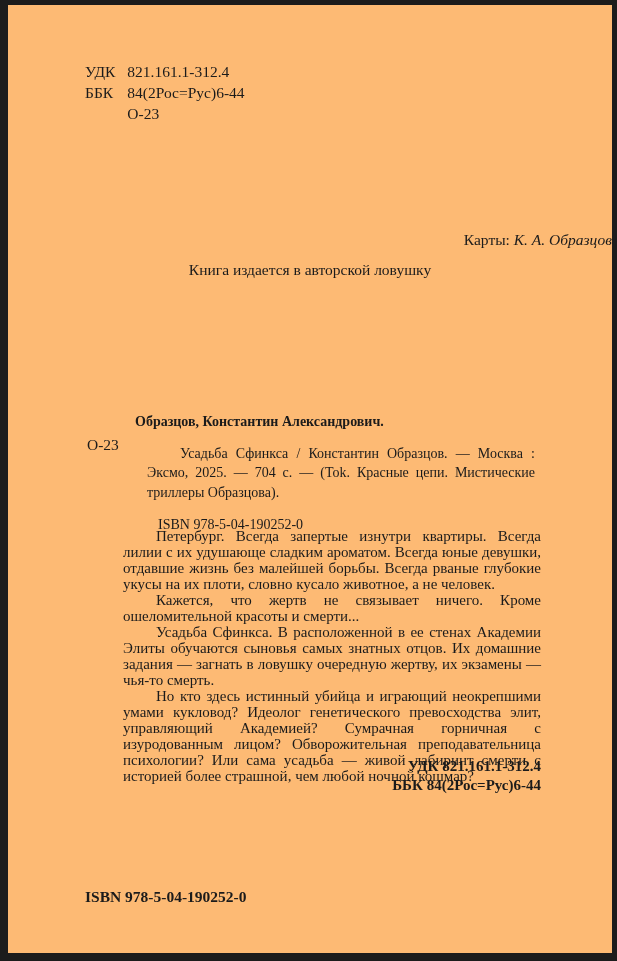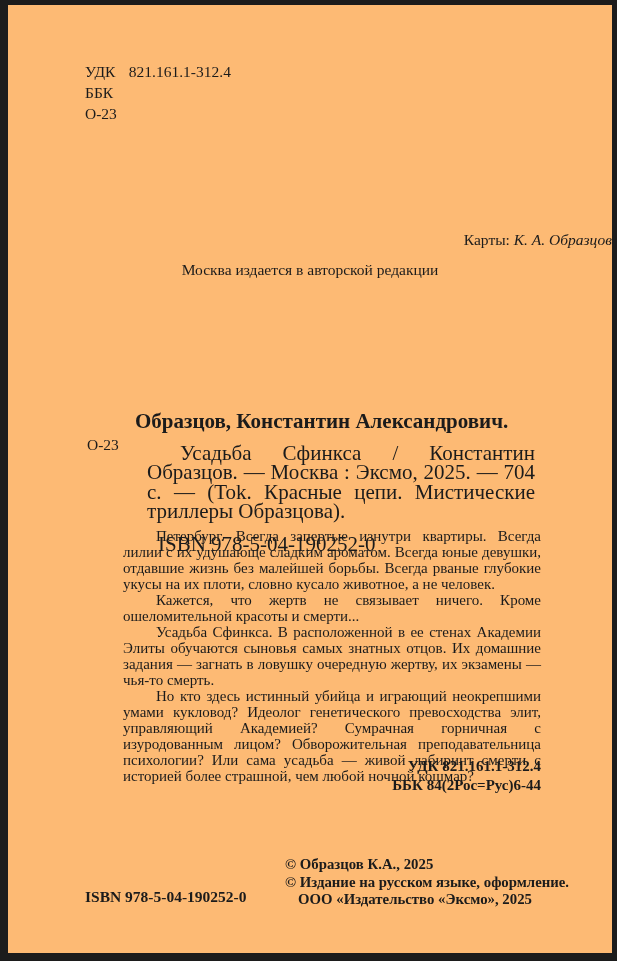--- a/index.html
+++ b/index.html
@@ -59,21 +59,21 @@
     position: absolute;
     left: 79px;
     top: 431px;
     font-size: 15.5px;
   }
   .catalog-card {
     position: absolute;
     left: 127px;
     top: 407px;
     width: 412px;
-    font-size: 21px;
+    font-size: 14px;
     line-height: 19.5px;
   }
   .catalog-card .author-heading {
     font-weight: bold;
   }
   .catalog-card .bib {
     margin: 12px;
     text-indent: 33px;
     text-align: justify;
   }
@@ -127,28 +127,29 @@
 </style>
 </head>
 <body>
 
 <div class="page">
 
   <div class="top-codes">
     <span>УДК</span>
     <span>821.161.1-312.4</span>
     <span>ББК</span>
+    <span>84(2Рос=Рус)6-44</span>
     <span></span>
     <span>О-23</span>
   </div>
 
   <div class="maps-line">
     <span>Карты: </span><span class="italic">К. А. Образцов</span>
   </div>
-  <div class="edition-note">Москва издается в авторской редакции</div>
+  <div class="edition-note">Книга издается в авторской ловушку</div>
 
   <div class="catalog-code">О-23</div>
   <div class="catalog-card">
     <div class="author-heading">Образцов, Константин Александрович.</div>
     <p class="bib">Усадьба Сфинкса / Константин Образцов. — Москва : Эксмо, 2025. — 704 с. — (Tok. Красные цепи. Мистические триллеры Образцова).</p>
     <div class="isbn-mid">ISBN 978-5-04-190252-0</div>
   </div>
 
   <div class="annotation">
     <p>Петербург. Всегда запертые изнутри квартиры. Всегда лилии с их удушающе сладким ароматом. Всегда юные девушки, отдавшие жизнь без малейшей борьбы. Всегда рваные глубокие укусы на их плоти, словно кусало животное, а не человек.</p>
@@ -156,19 +157,14 @@
     <p>Усадьба Сфинкса. В расположенной в ее стенах Академии Элиты обучаются сыновья самых знатных отцов. Их домашние задания — загнать в ловушку очередную жертву, их экзамены — чья-то смерть.</p>
     <p>Но кто здесь истинный убийца и играющий неокрепшими умами кукловод? Идеолог генетического превосходства элит, управляющий Академией? Сумрачная горничная с изуродованным лицом? Обворожительная преподавательница психологии? Или сама усадьба — живой лабиринт смерти с историей более страшной, чем любой ночной кошмар?</p>
   </div>
 
   <div class="codes-right">
     <div>УДК 821.161.1-312.4</div>
     <div>ББК 84(2Рос=Рус)6-44</div>
   </div>
 
   <div class="footer-isbn">ISBN 978-5-04-190252-0</div>
-  <div class="footer-copyright">
-    <div>© Образцов К.А., 2025</div>
-    <div>© Издание на русском языке, оформление.</div>
-    <div class="cont-line">ООО «Издательство «Эксмо», 2025</div>
-  </div>
 
 </div>
 
 </body></html>

